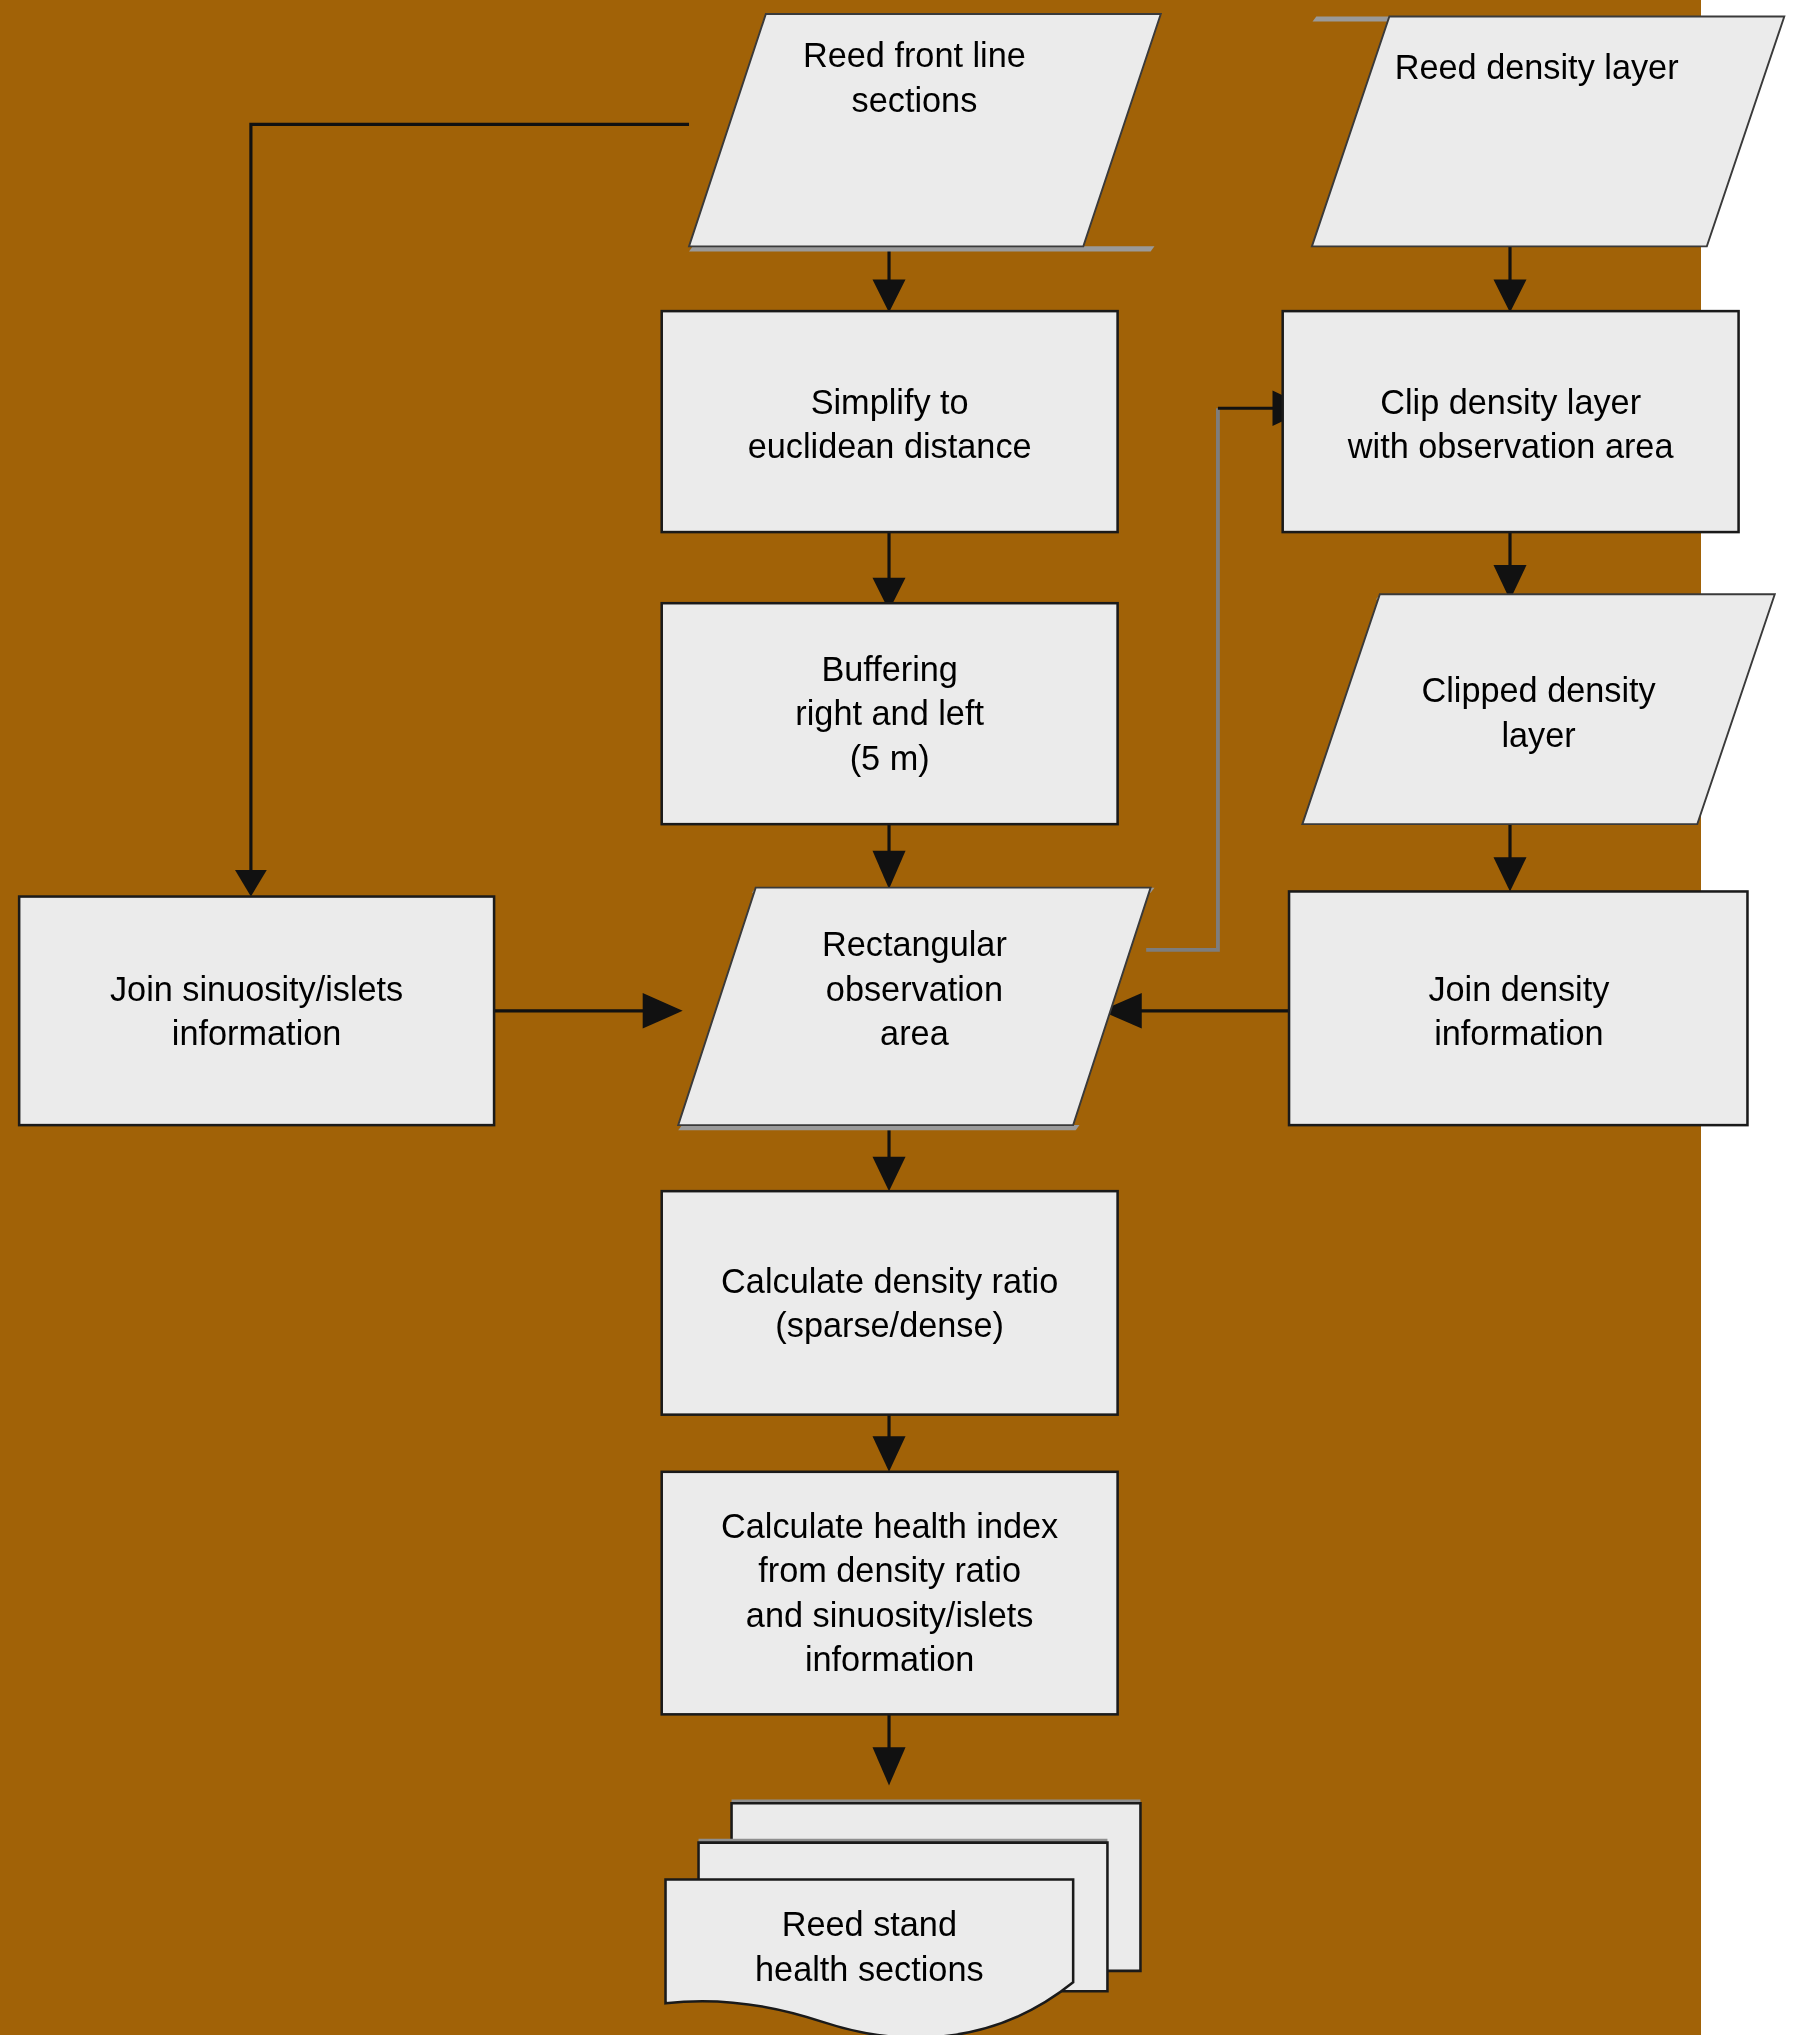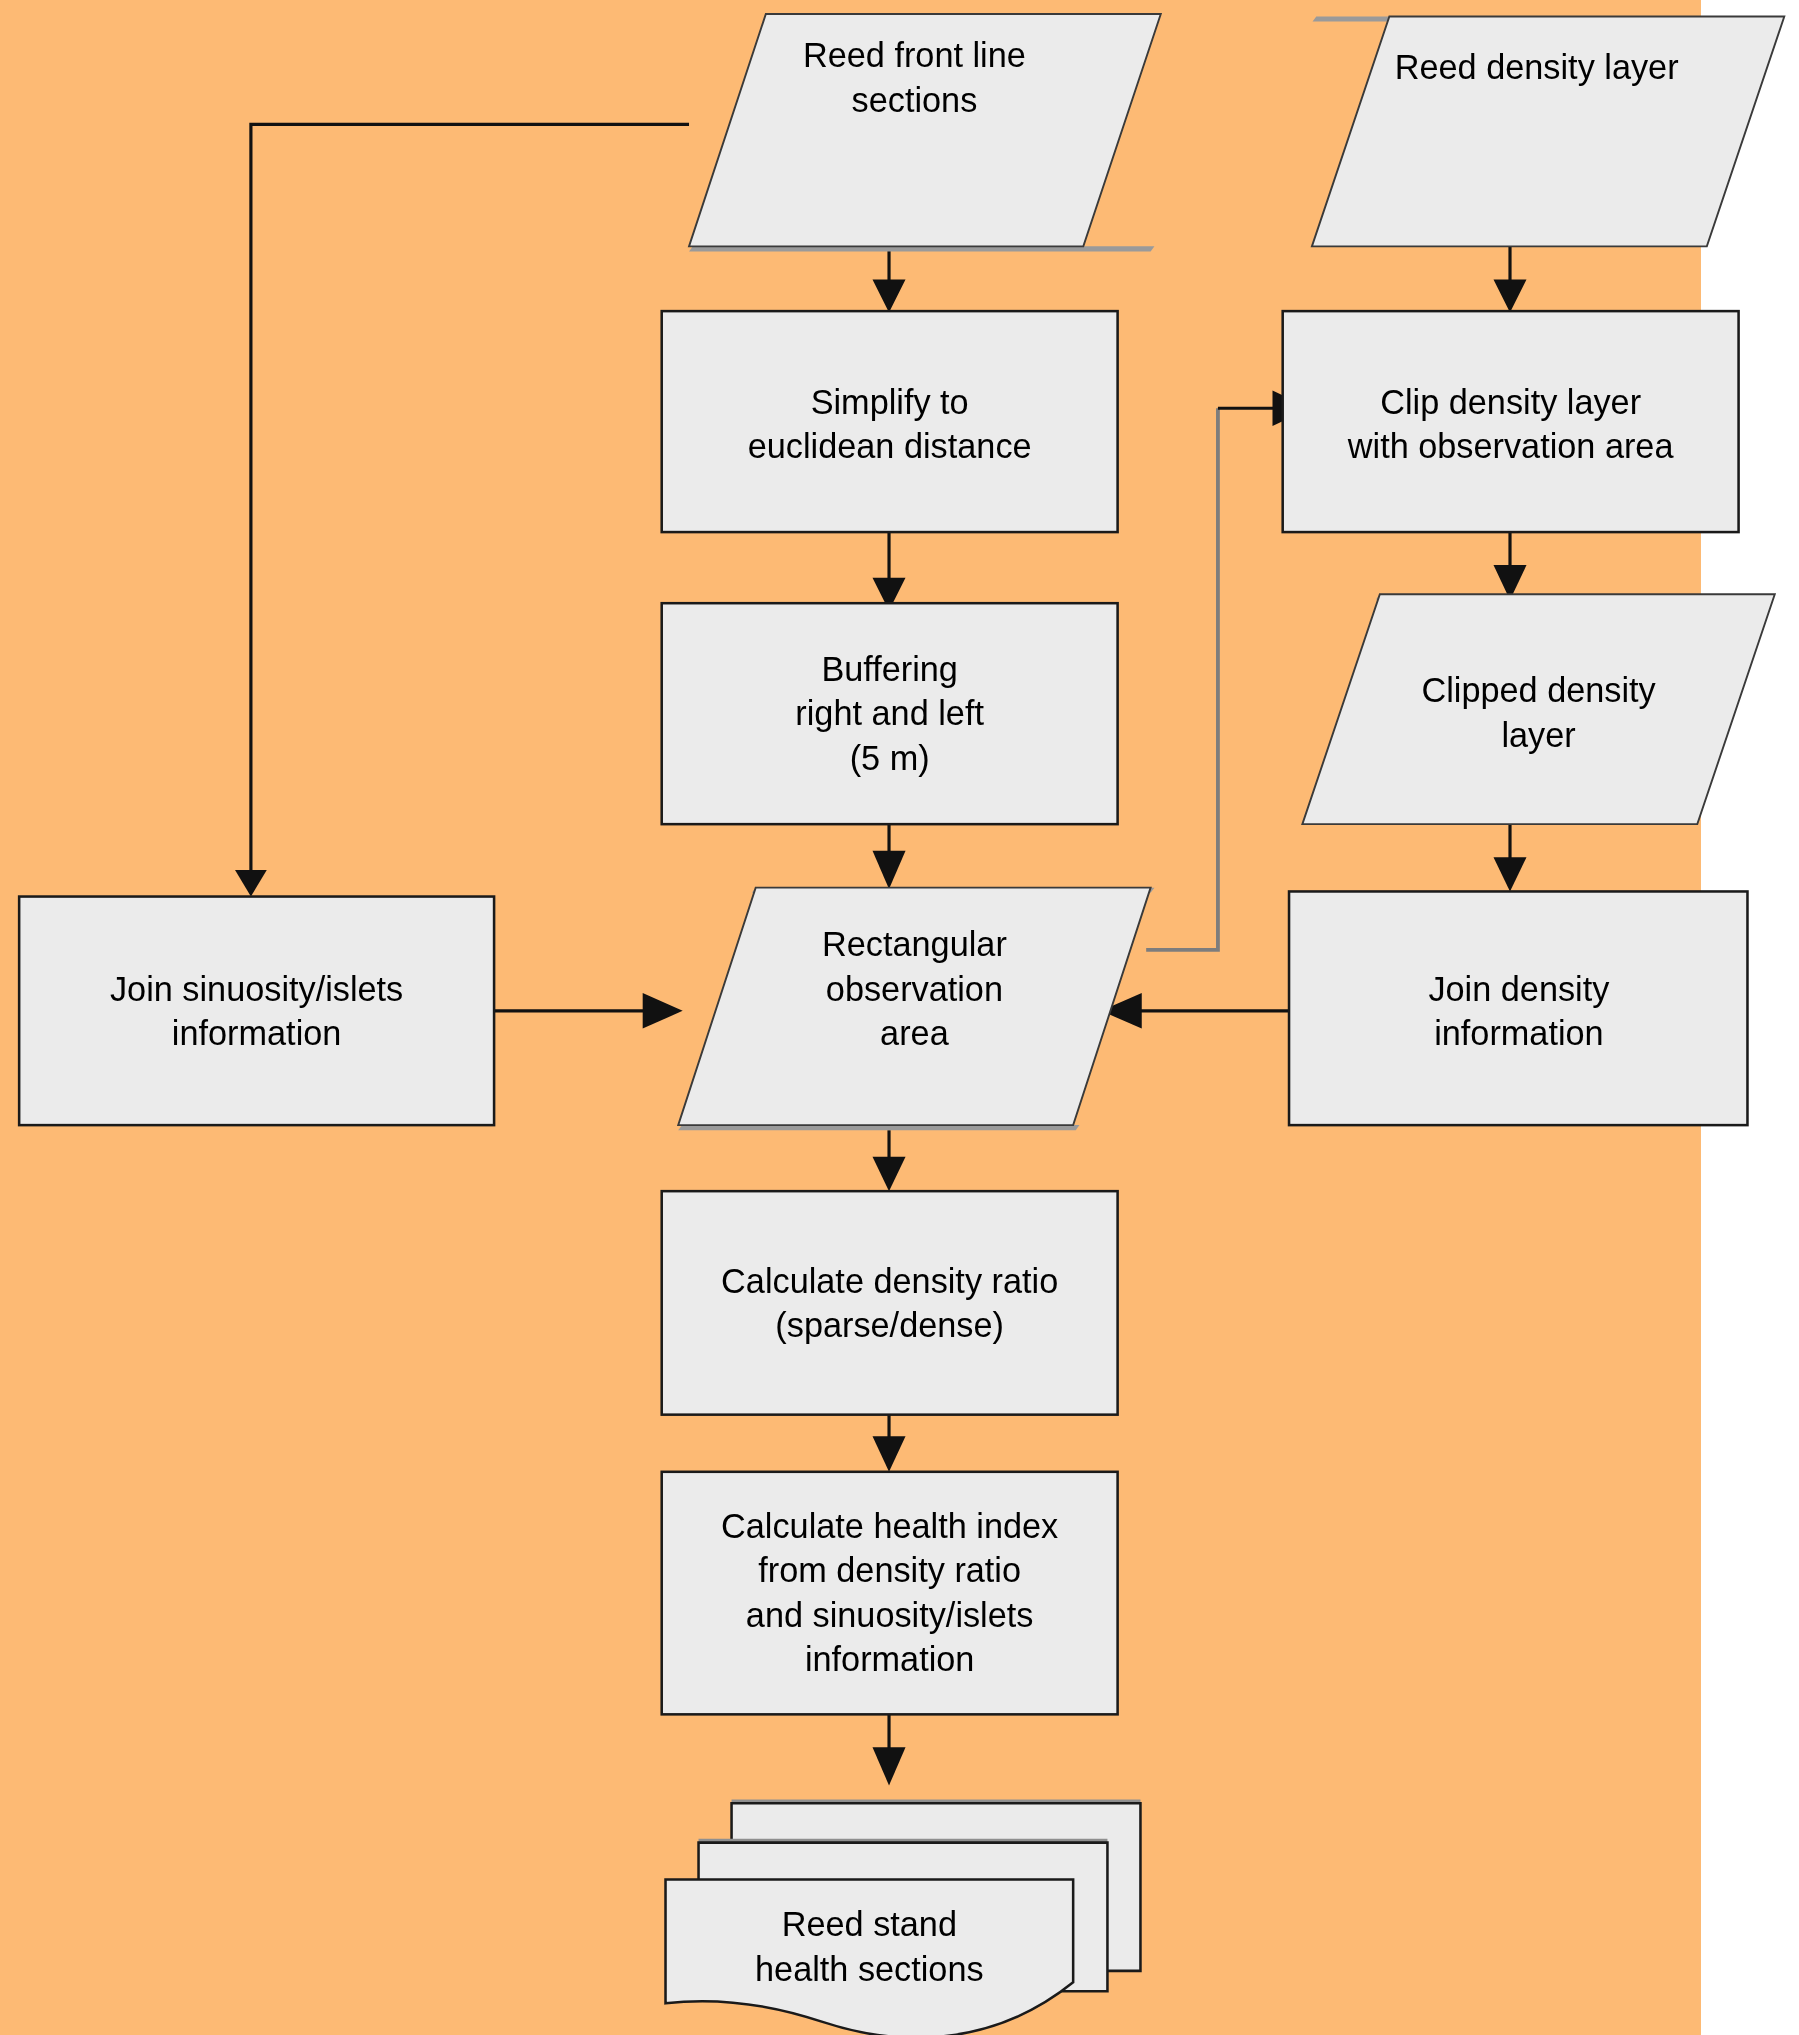--- a/index.html
+++ b/index.html
@@ -9,21 +9,21 @@
   }
   body {
     width: 1799px;
     height: 2035px;
     font-family: "Liberation Sans", sans-serif;
   }
   #flow-root {
     position: relative;
     width: 1701px;
     height: 2035px;
-    background: #fdba74;
+    background: #a16207;
     text-decoration: underline;
   }
   svg#flow-svg {
     position: absolute;
     top: 0;
     left: 0;
     width: 1799px;
     height: 2035px;
     display: block;
   }

